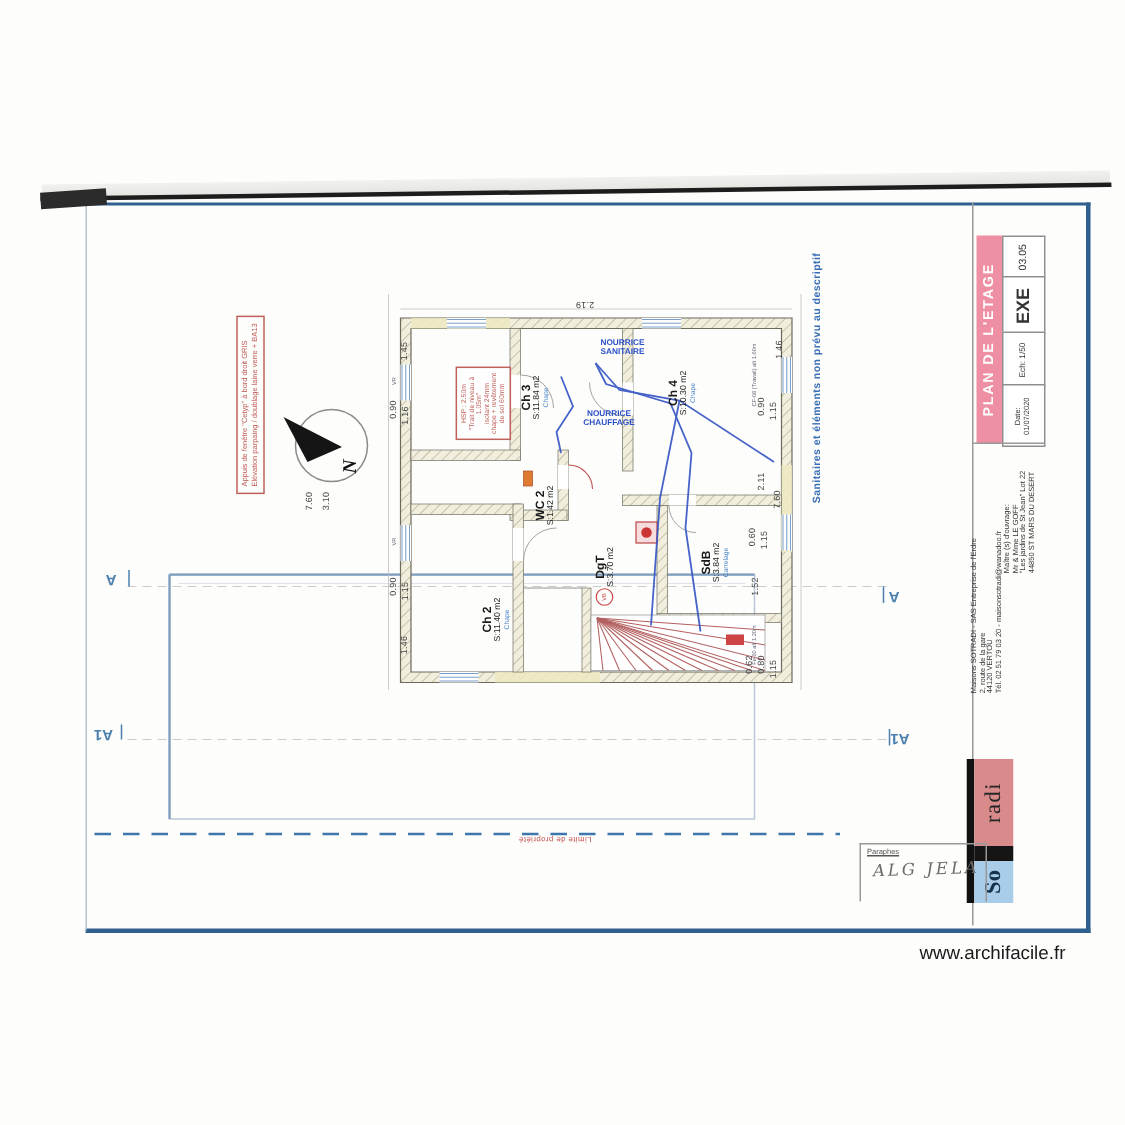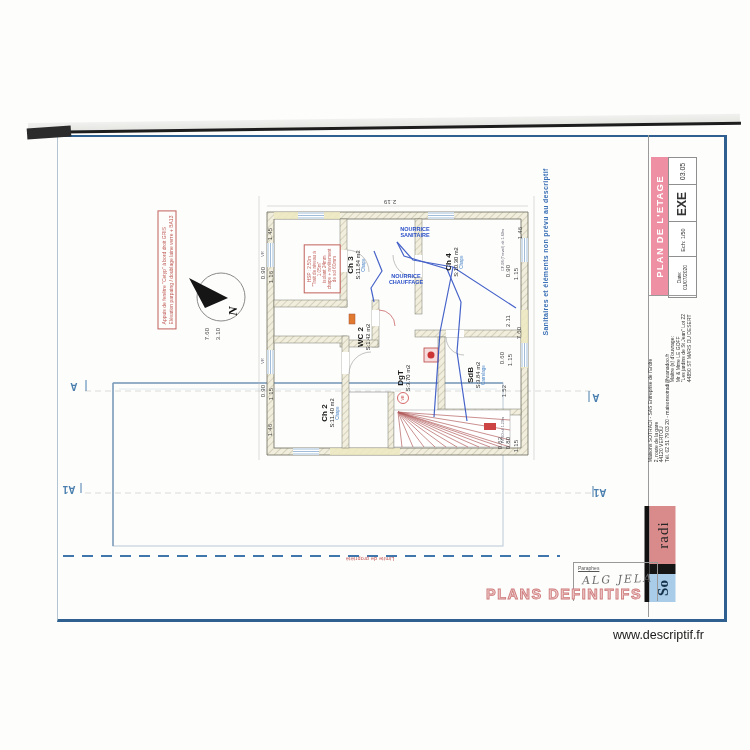--- a/index.html
+++ b/index.html
@@ -356,20 +356,19 @@
         <div class="radi">radi</div>
       </div>
     </div>
   </div>
 
   <div class="parabox" style="z-index:4">
     <div class="paraLabel">Paraphes</div>
     <div class="hand">ALG JELA</div>
   </div>
 
-  <div class="plansdef" style="z-index:4">PLANS DEFINITIFS</div>
-
-  <div class="watermark" style="z-index:4">www.descriptif.fr</div>
+
+  <div class="watermark" style="z-index:4">www.archifacile.fr</div>
 
   <div class="scanshadow" style="z-index:5"></div>
   <div class="scanline" style="z-index:6"></div>
   <div class="scancorner" style="z-index:6"></div>
 </div>
 
 </body></html>

